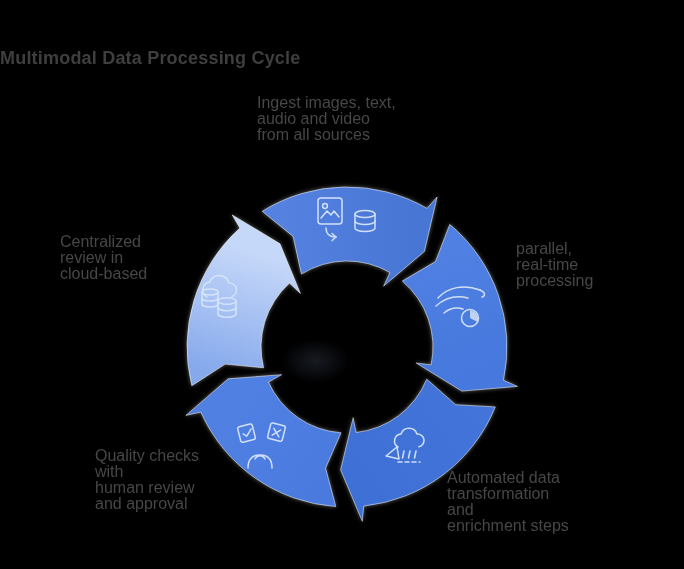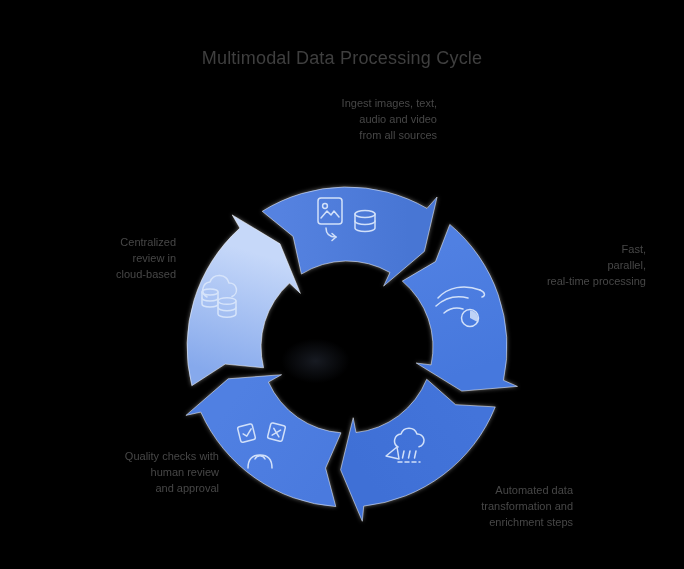--- a/index.html
+++ b/index.html
@@ -3,33 +3,33 @@
 <meta charset="utf-8">
 <style>
   html,body{margin:0;padding:0;}
   body{
     width:684px;height:569px;position:relative;overflow:hidden;
     background:#000;
     font-family:"Liberation Sans", sans-serif;
   }
   .stage{position:absolute;inset:0;}
   .title{
-    position:absolute;top:48px;left:0;width:684px;text-align:center;
-    font-size:18px;font-weight:400;color:#3f3f3f;letter-spacing:.2px;
+    position:absolute;top:48px;left:0;width:684px;text-align:left;
+    font-size:18px;font-weight:700;color:#3f3f3f;letter-spacing:.2px;
   }
   .label{
-    position:absolute;color:#474747;font-size:11px;line-height:16px;
-    text-align:right;
+    position:absolute;color:#474747;font-size:16px;line-height:16px;
+    text-align:left;
   }
   .label span{display:block;}
   .label.top{top:95px;left:257px;width:180px;}
   .label.right{top:241px;left:516px;width:130px;}
   .label.left{top:234px;left:60px;width:116px;}
   .label.bleft{top:448px;left:95px;width:124px;}
-  .label.bright{top:470px;left:447px;width:126px;margin-top:12px;}
+  .label.bright{top:470px;left:447px;width:126px;}
   #cycle-svg{position:absolute;top:0;left:0;filter:drop-shadow(0 0 2px rgba(255,255,255,.40));}
   .center-ghost{
     position:absolute;left:268px;top:330px;width:95px;height:62px;
     background:radial-gradient(closest-side, rgba(42,48,62,.55), rgba(0,0,0,0) 72%);
     pointer-events:none;
   }
   .icon{fill:none;stroke:#d9e6fb;stroke-width:1.5;stroke-linecap:round;stroke-linejoin:round;opacity:.95;}
 </style>
 </head>
 <body>
@@ -122,21 +122,20 @@
     </g>
   </svg>
 
   <div class="label top">
     <span>Ingest images, text,</span>
     <span>audio and video</span>
     <span>from all sources</span>
   </div>
 
   <div class="label right">
-    <span>Fast,</span>
     <span>parallel,</span>
     <span>real-time processing</span>
   </div>
 
   <div class="label left">
     <span>Centralized</span>
     <span>review in</span>
     <span>cloud-based</span>
   </div>
 

